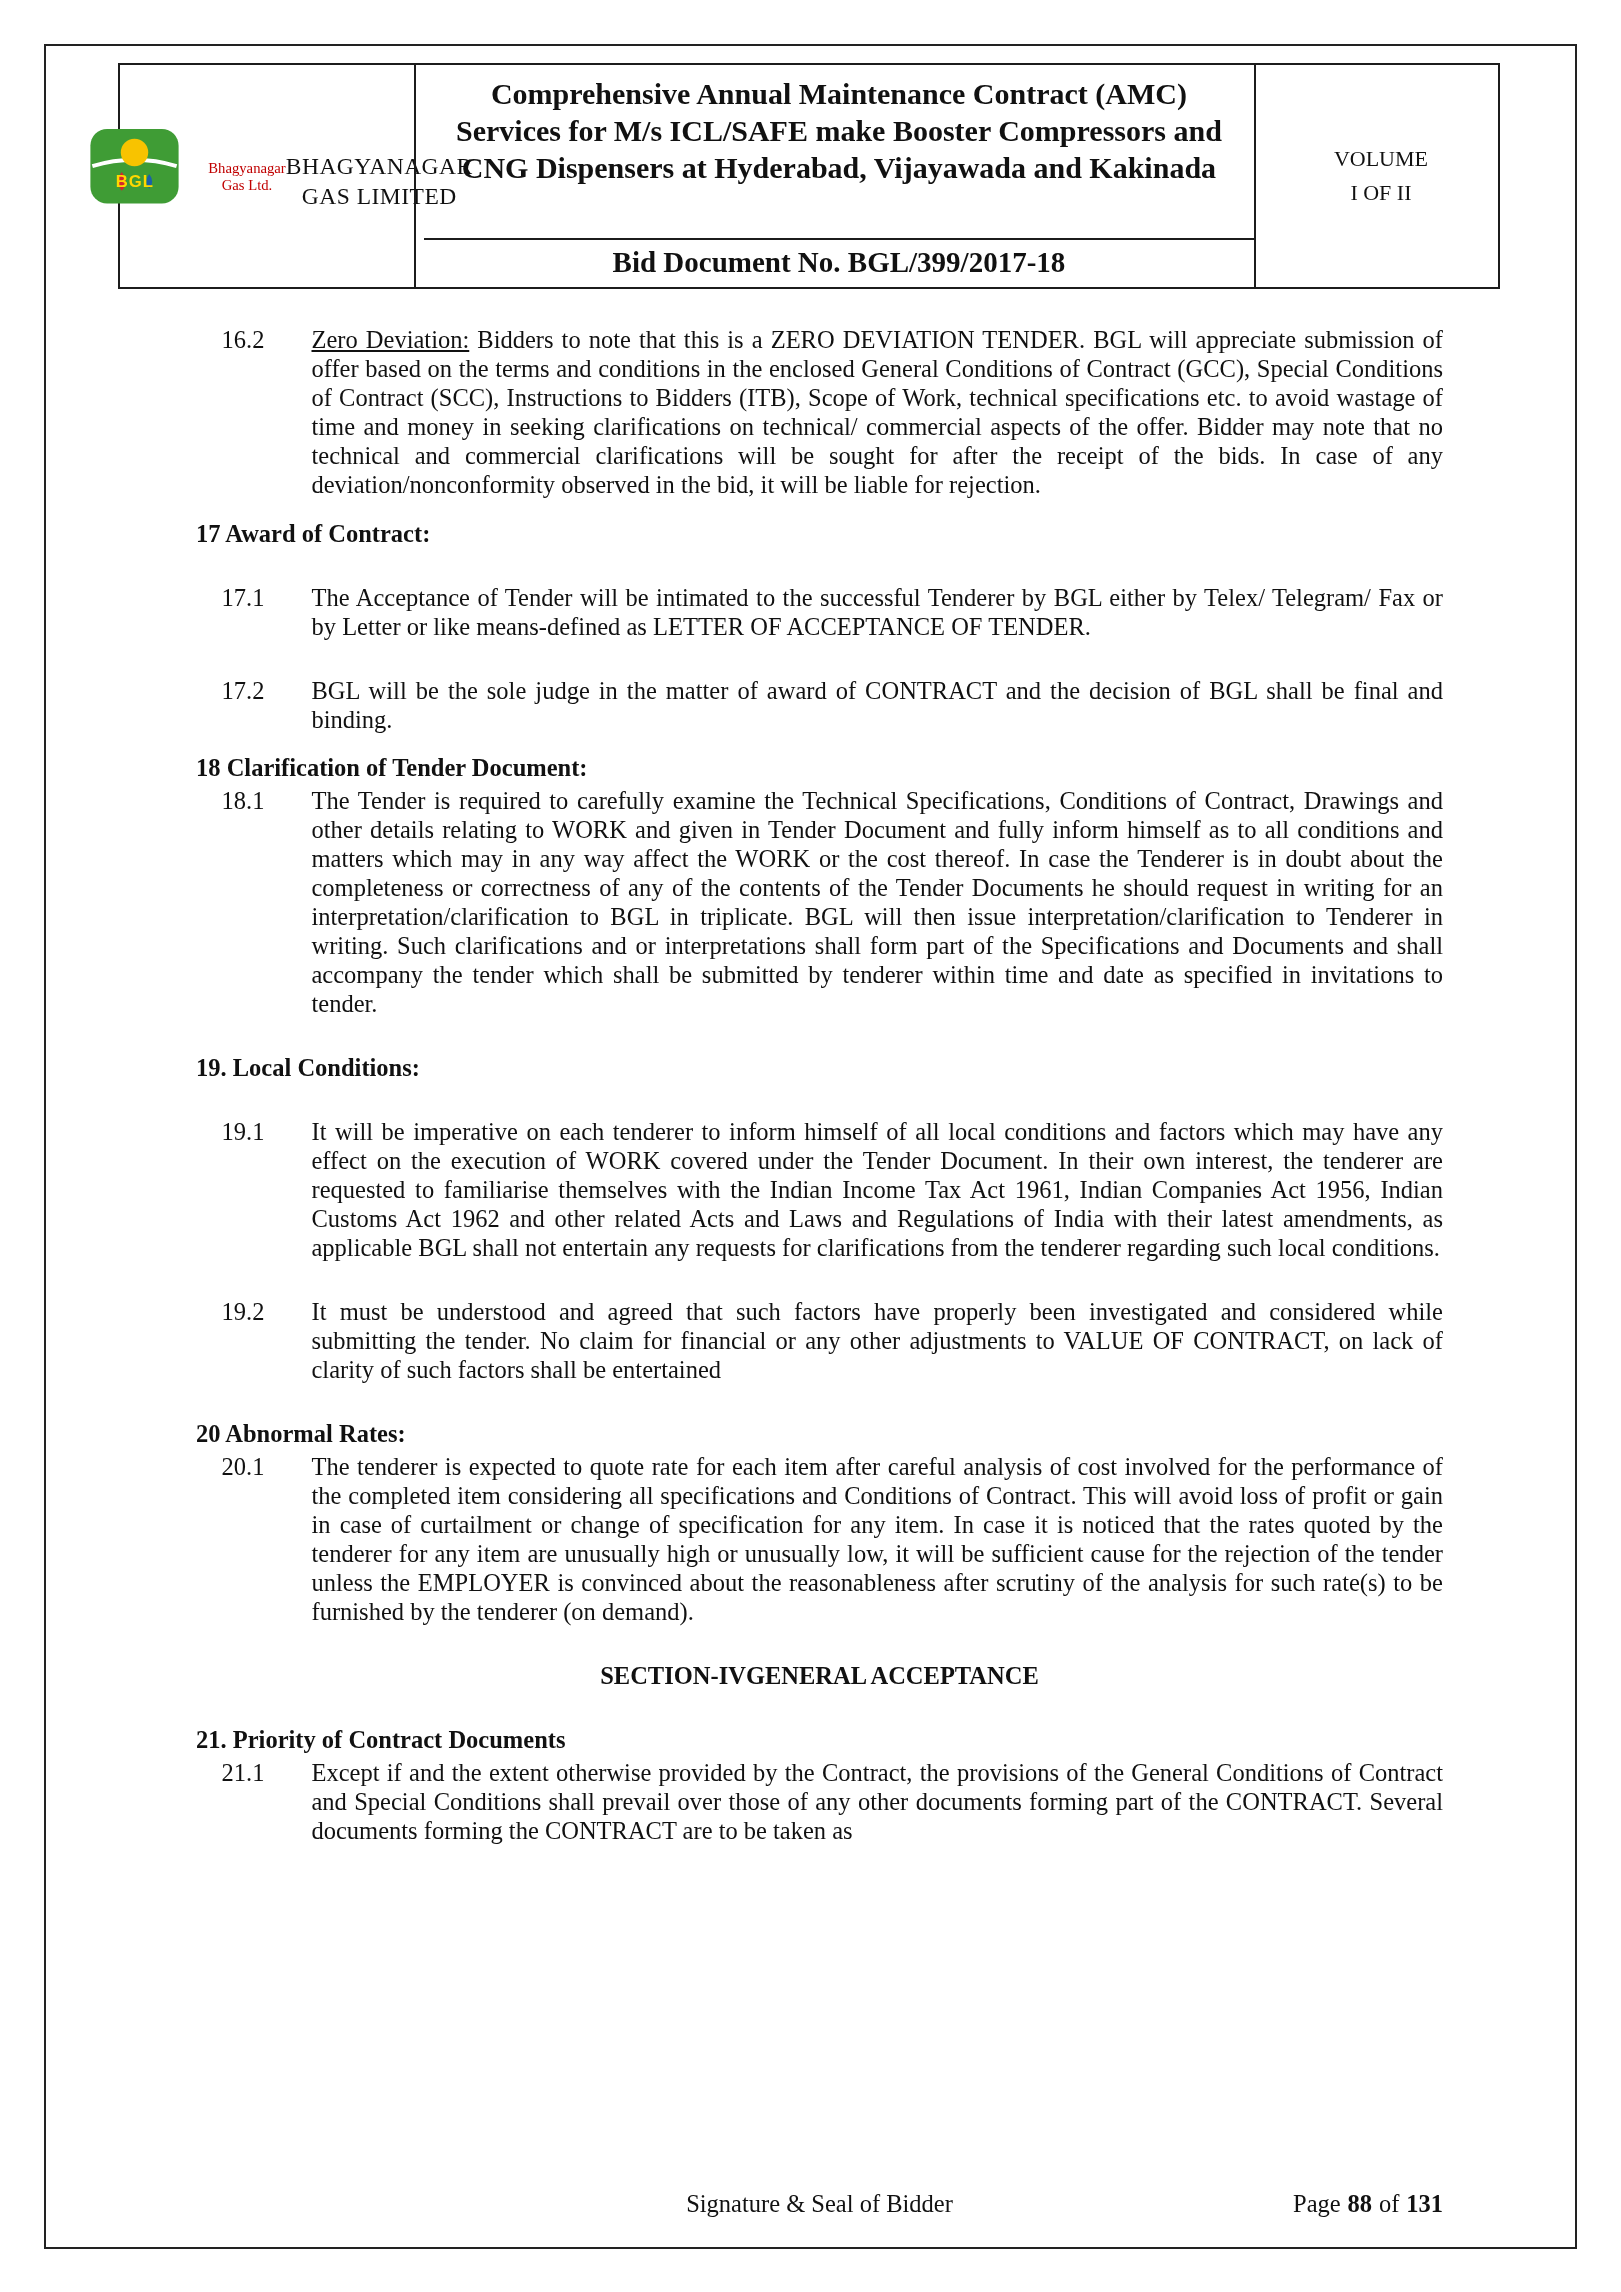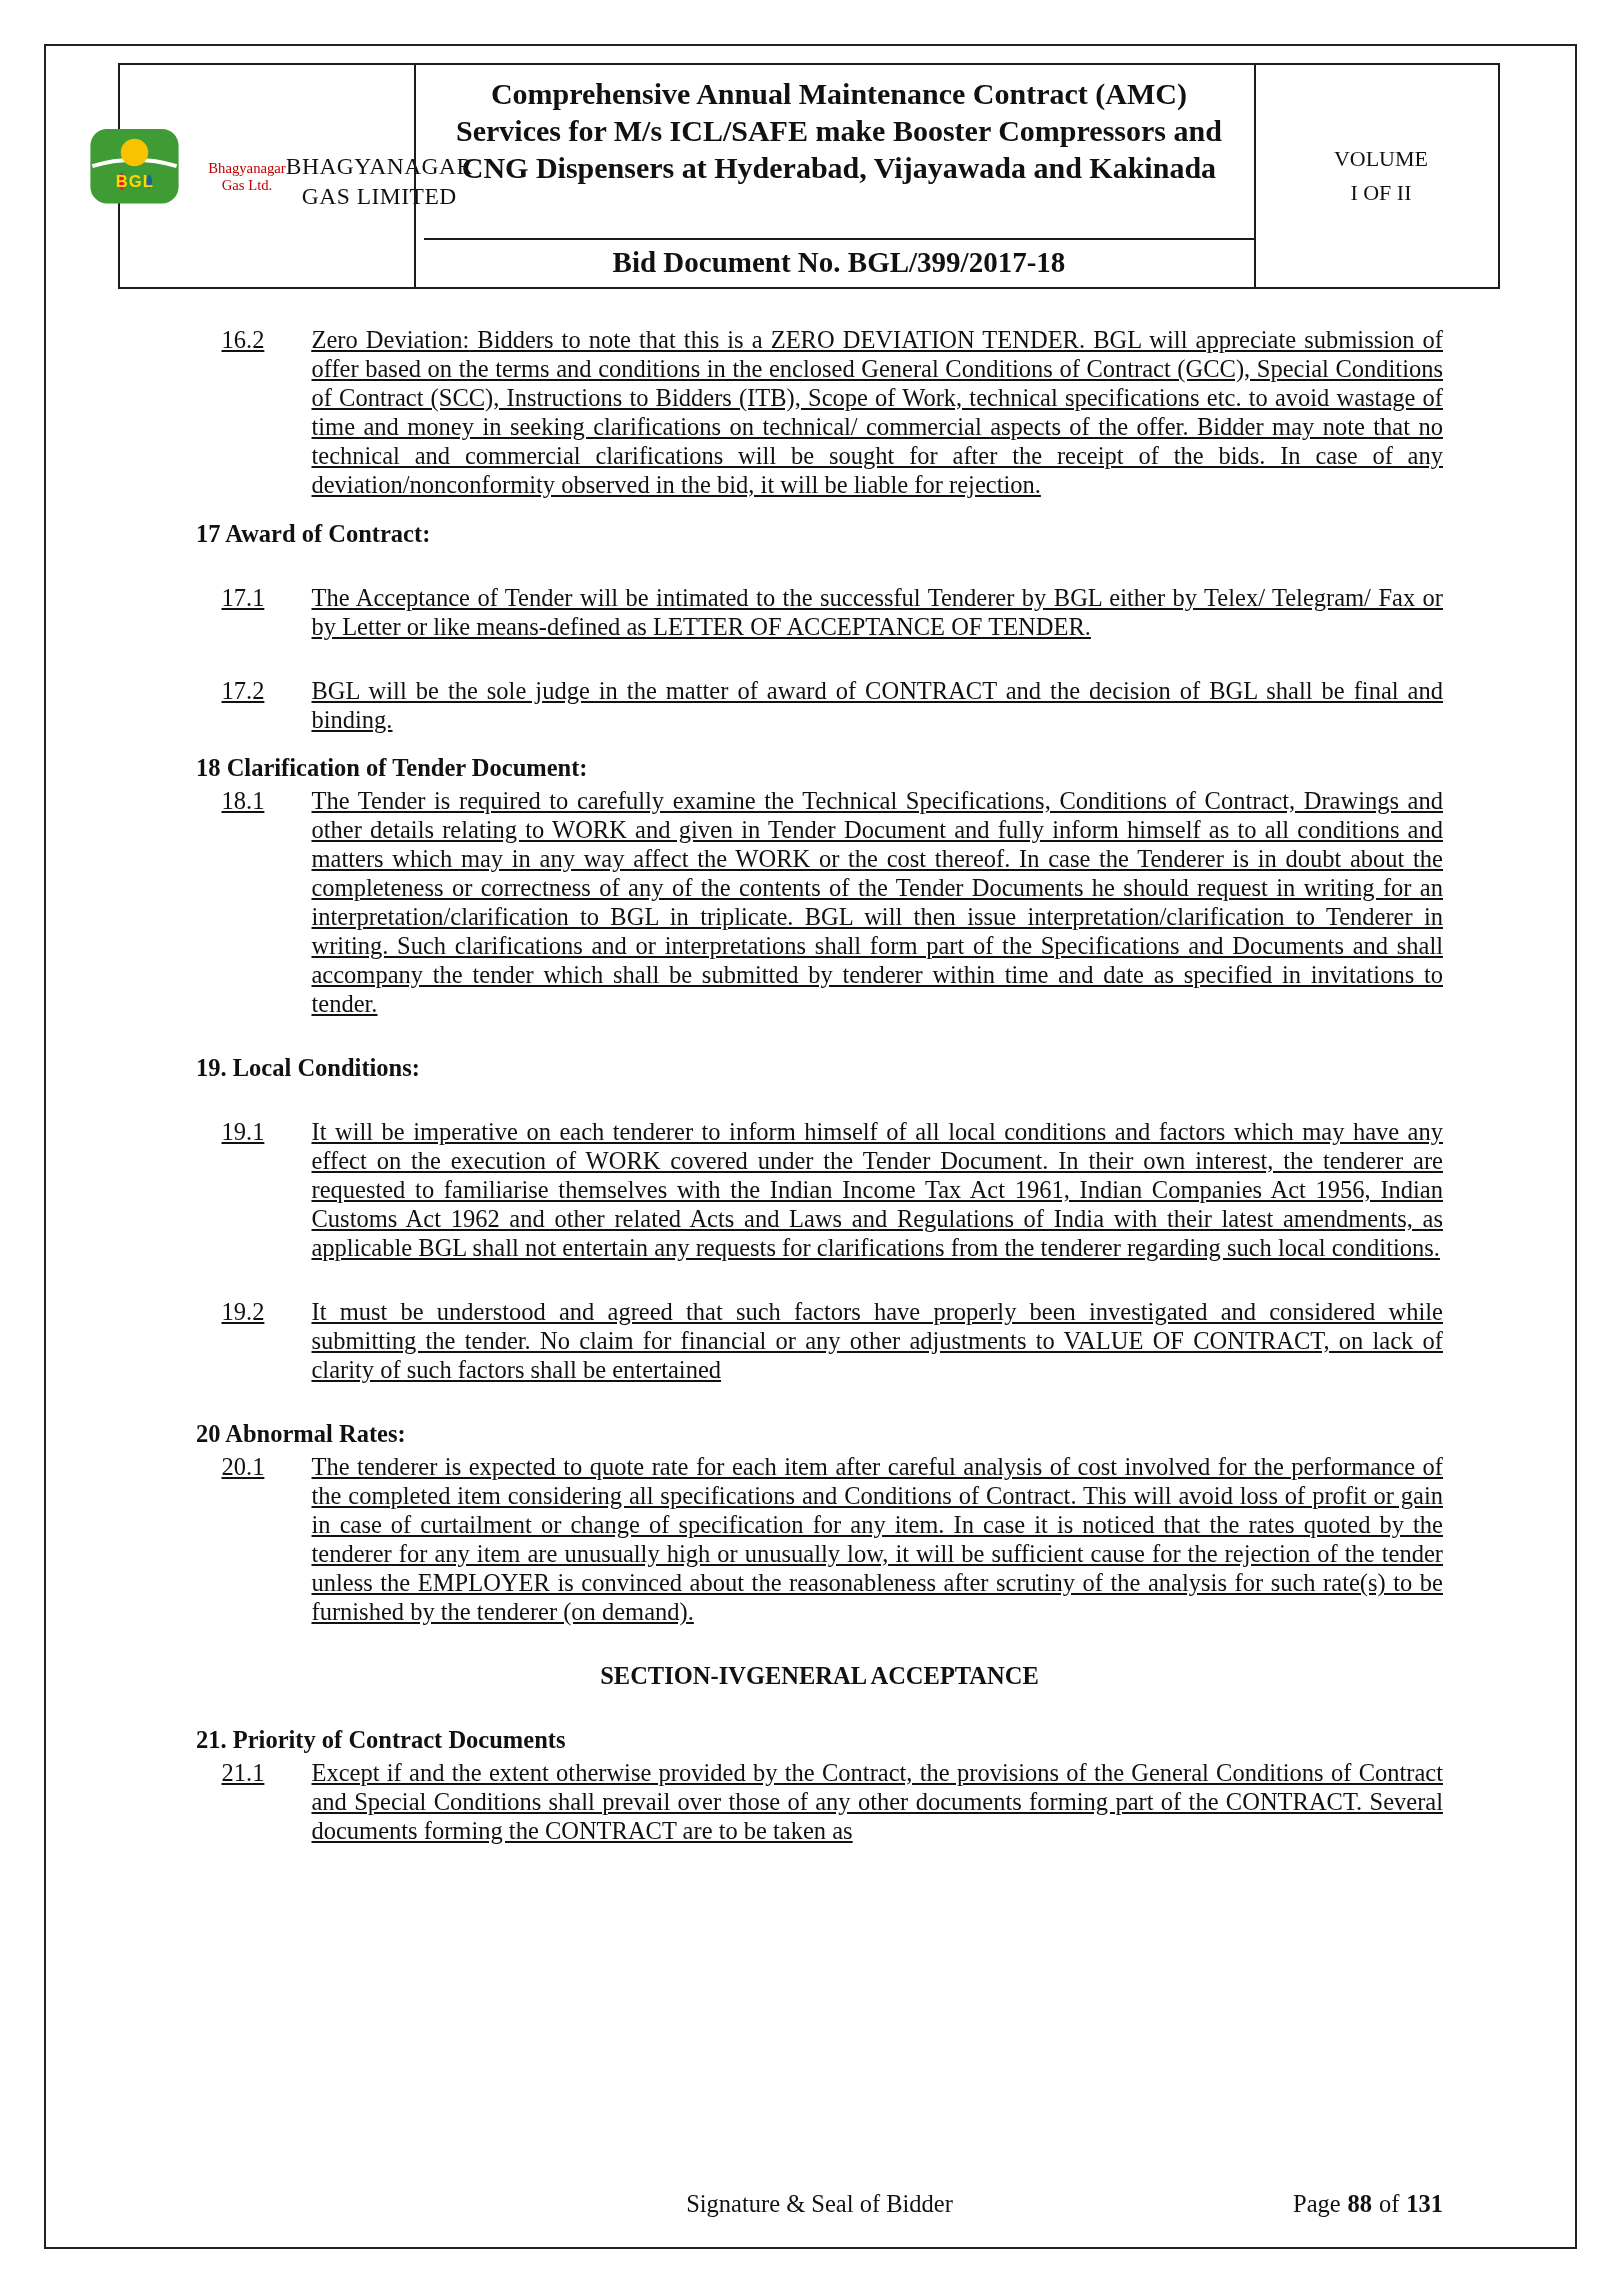--- a/index.html
+++ b/index.html
@@ -65,21 +65,21 @@
   
   .doc-body {
     position: absolute; left: 196px; top: 325px; width: 1247px;
     font-size: 24.5px; line-height: 29px;
   }
   .block { margin-top: 13.7px; }
   .doc-body .block:first-child { margin-top: 0; }
   .block-heading { font-weight: bold; margin-top: 19.6px; }
   .block-heading + .block-item { margin-top: 3.9px; }
   .block.gap { margin-top: 35px; }
-  .block-item { display: flex; padding-left: 25.5px; text-decoration: underline; }
+  .block-item { display: flex; padding-left: 25.5px; }
   .item-num { width: 90px; flex-shrink: 0; }
   .item-text { flex: 1; text-align: justify; }
   .lead-underline { text-decoration: underline; }
   .block-section-title {
     display: flex; justify-content: center; 
     font-weight: bold;
   }
 
   
   .footer {

